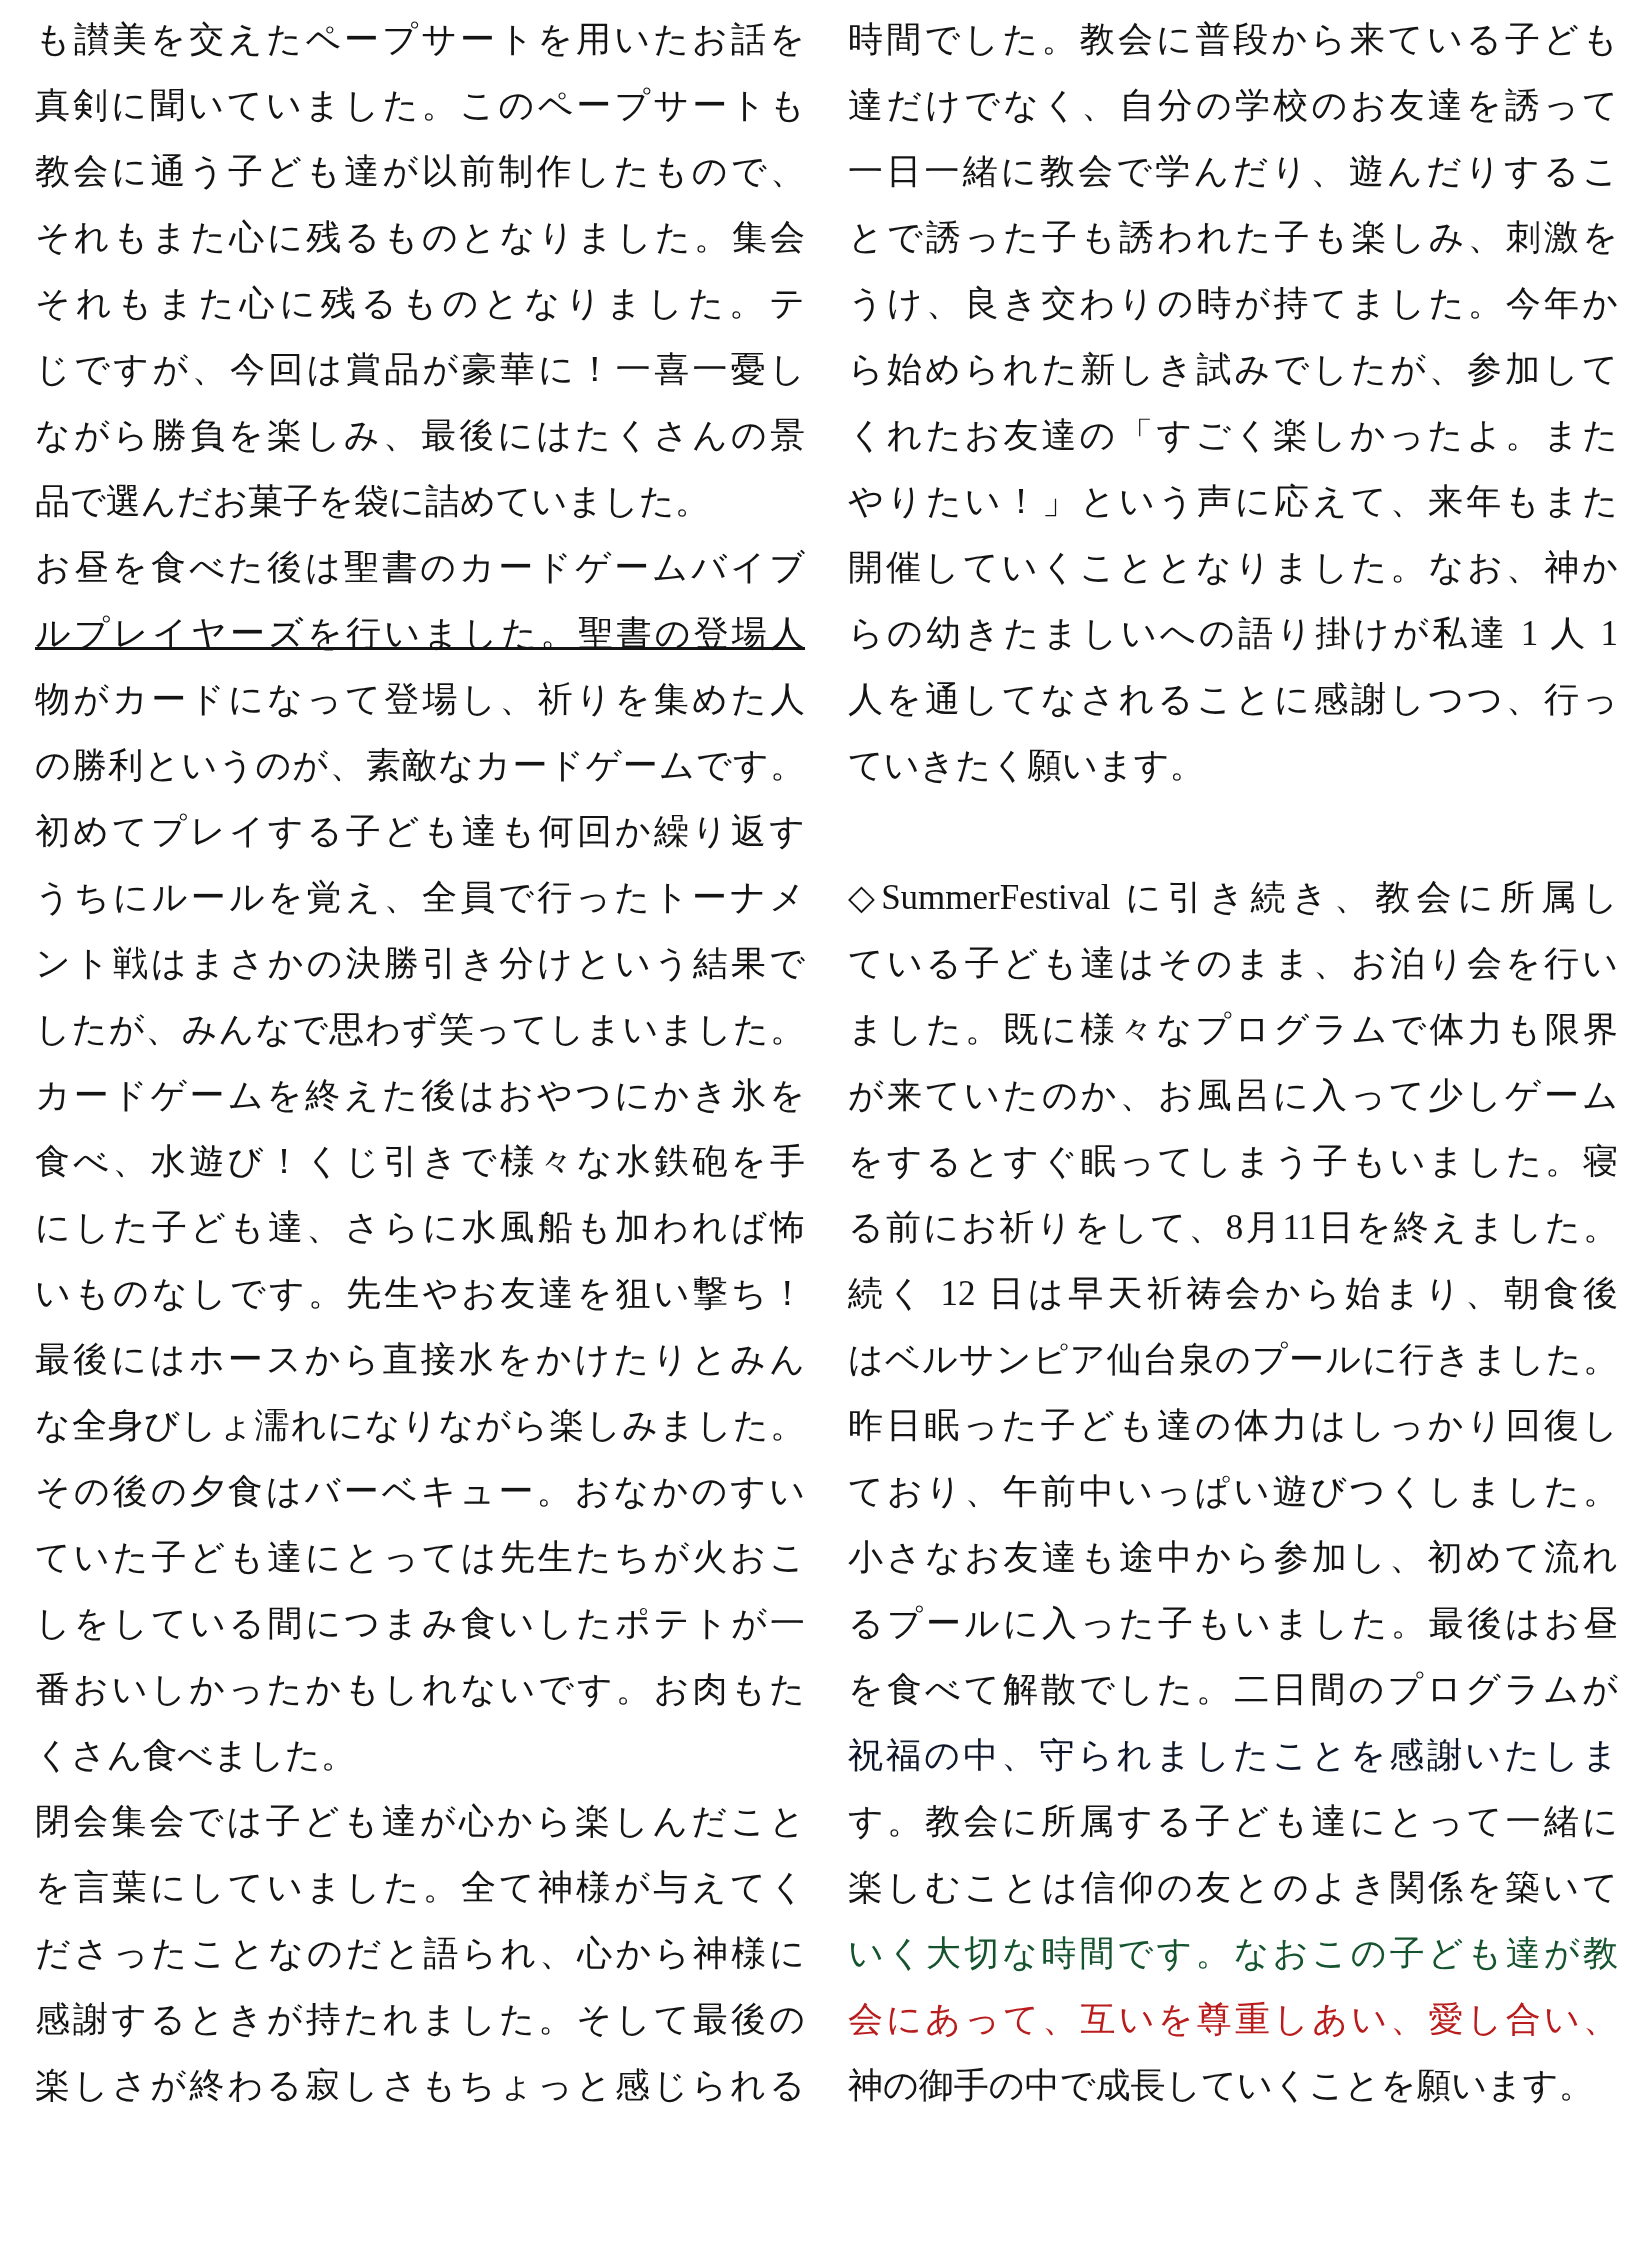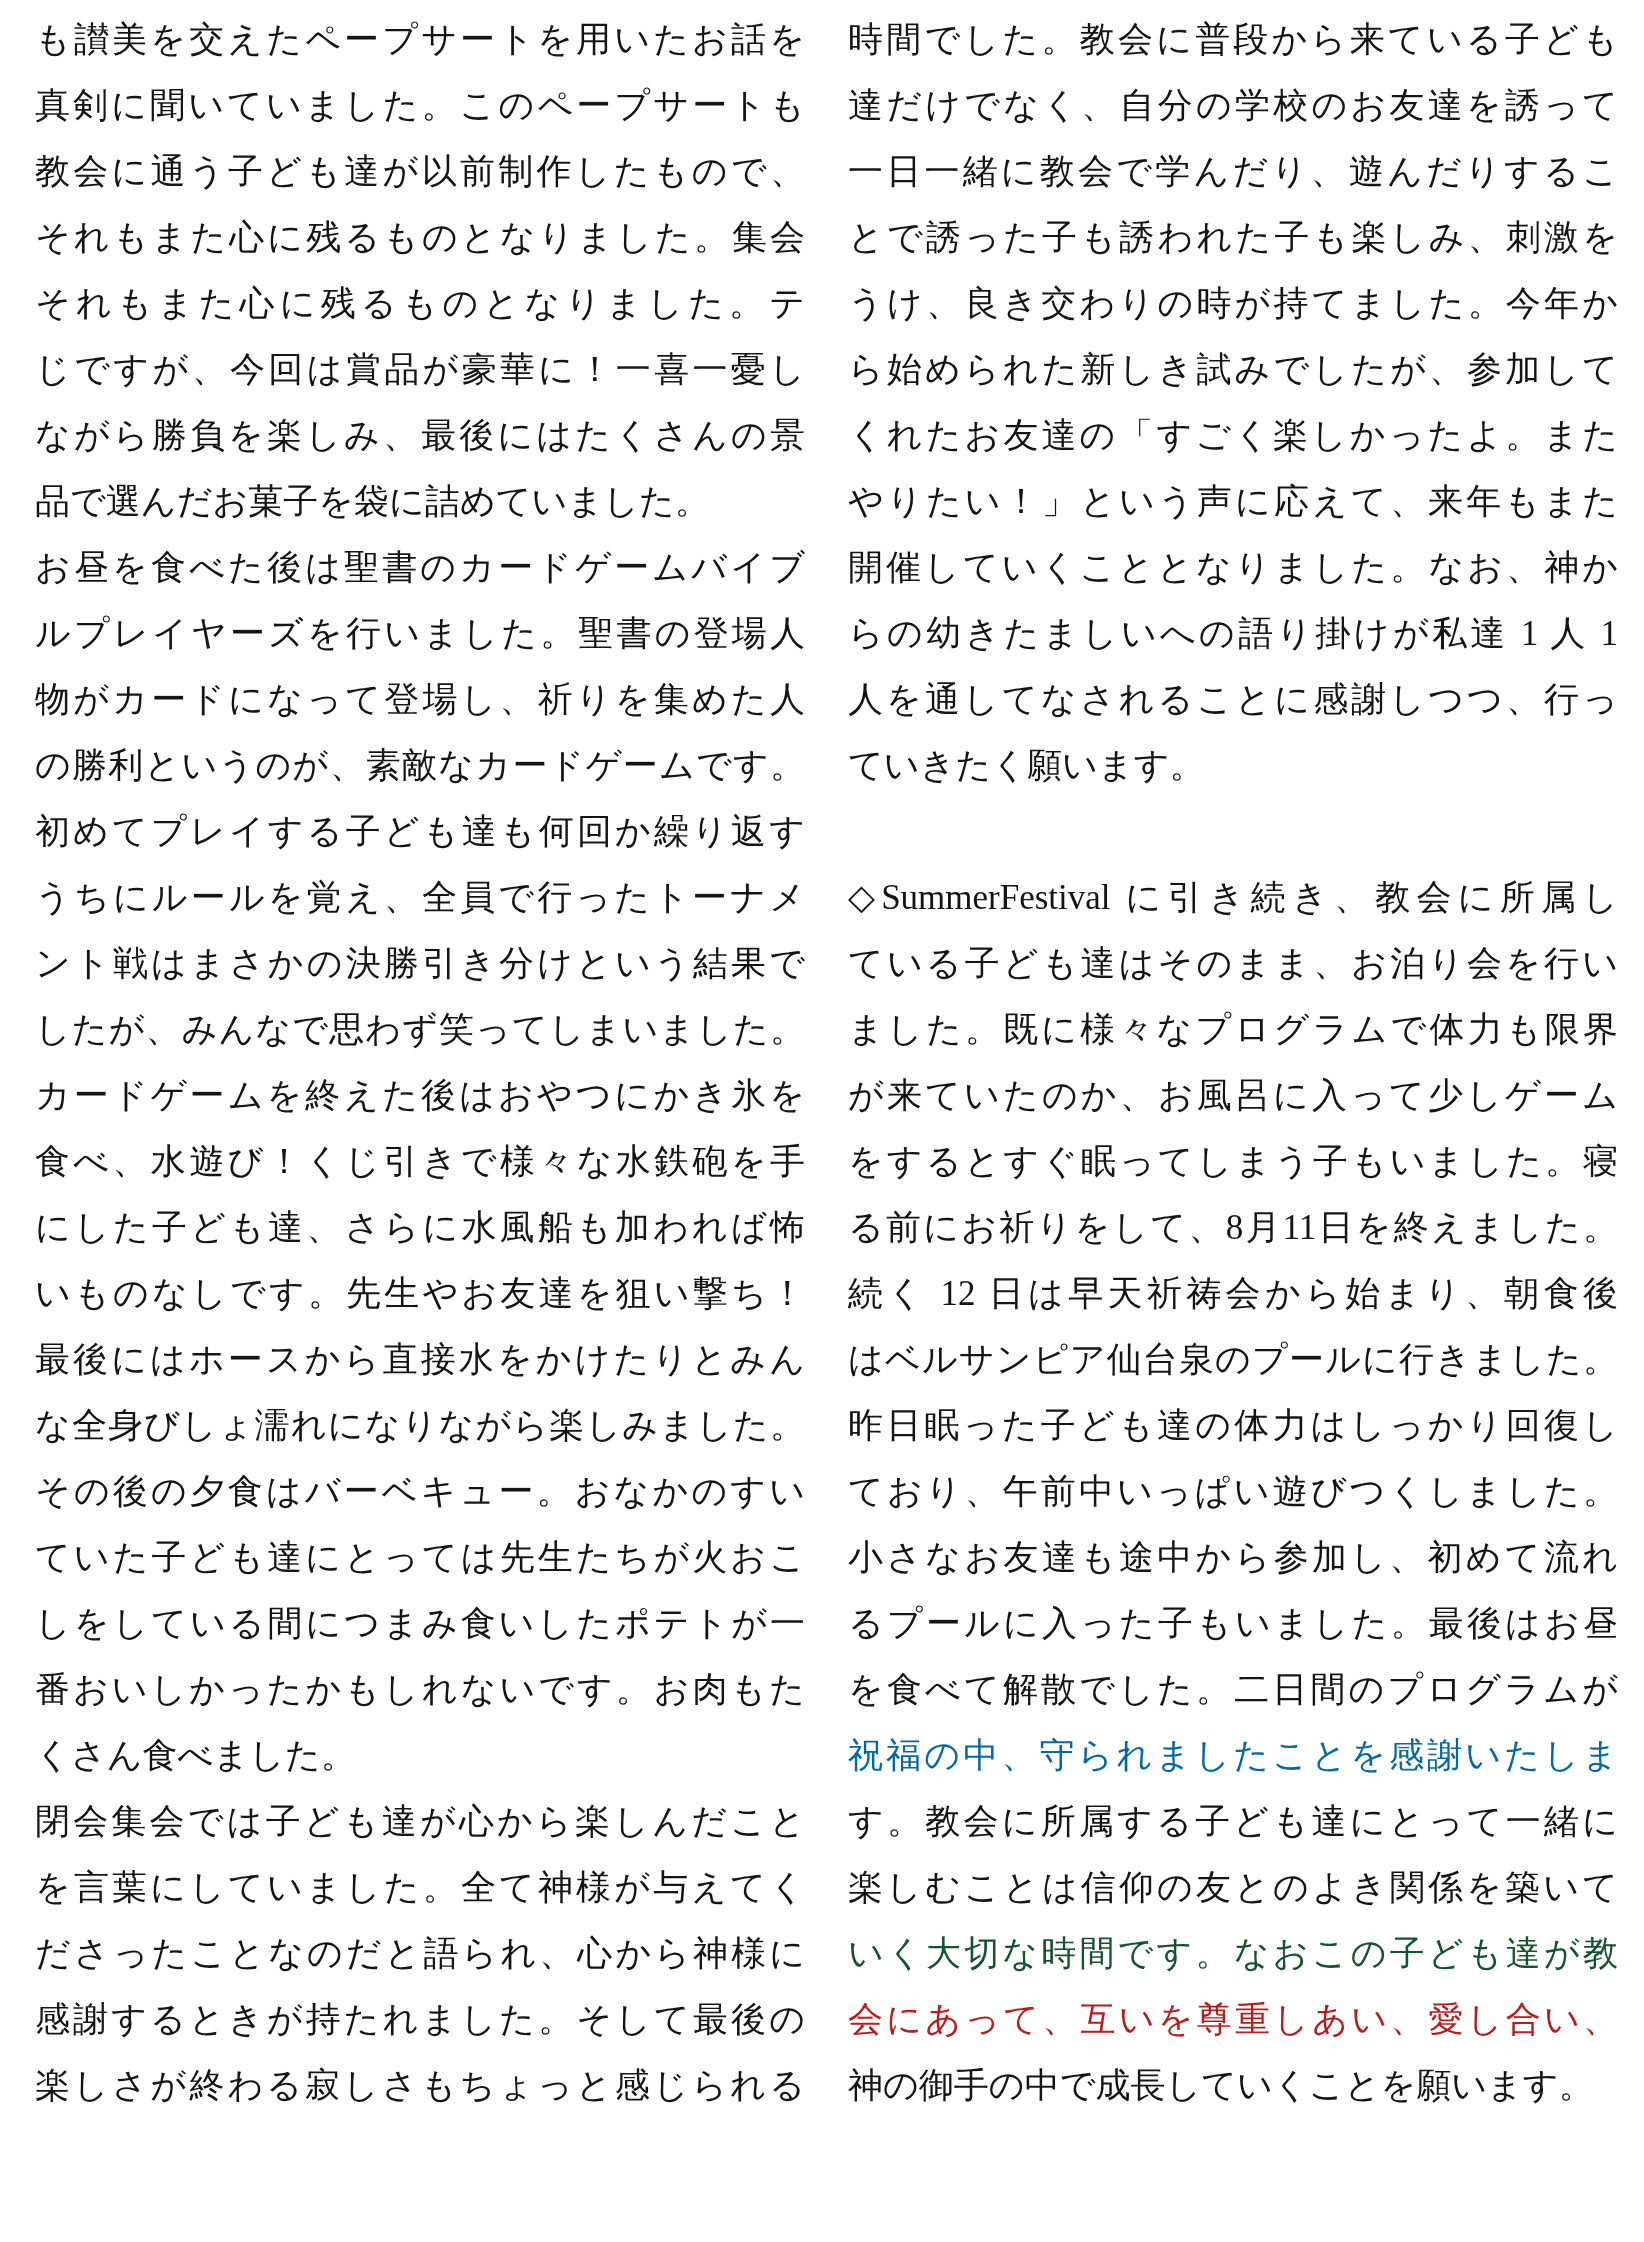--- a/index.html
+++ b/index.html
@@ -52,21 +52,21 @@
   <div class="col">
       <div class="line" style="color: rgb(20, 20, 20);">も讃美を交えたペープサートを用いたお話を</div>
       <div class="line" style="color: rgb(20, 20, 20);">真剣に聞いていました。このペープサートも</div>
       <div class="line" style="color: rgb(20, 20, 20);">教会に通う子ども達が以前制作したもので、</div>
       <div class="line" style="color: rgb(20, 20, 20);">それもまた心に残るものとなりました。集会</div>
       <div class="line" style="color: rgb(20, 20, 20);">それもまた心に残るものとなりました。テ</div>
       <div class="line" style="color: rgb(20, 20, 20);">じですが、今回は賞品が豪華に！一喜一憂し</div>
       <div class="line" style="color: rgb(20, 20, 20);">ながら勝負を楽しみ、最後にはたくさんの景</div>
       <div class="line end" style="color: rgb(20, 20, 20);">品で選んだお菓子を袋に詰めていました。</div>
       <div class="line" style="color: rgb(20, 20, 20);">お昼を食べた後は聖書のカードゲームバイブ</div>
-      <div class="line" style="color: rgb(20, 20, 20);">ルプレイヤーズを行いました。聖書の登場人</div>
+      <div class="line" style="color: rgb(20, 20, 20); text-decoration: underline;">ルプレイヤーズを行いました。聖書の登場人</div>
       <div class="line" style="color: rgb(20, 20, 20);">物がカードになって登場し、祈りを集めた人</div>
       <div class="line" style="color: rgb(20, 20, 20);">の勝利というのが、素敵なカードゲームです。</div>
       <div class="line" style="color: rgb(20, 20, 20);">初めてプレイする子ども達も何回か繰り返す</div>
       <div class="line" style="color: rgb(20, 20, 20);">うちにルールを覚え、全員で行ったトーナメ</div>
       <div class="line" style="color: rgb(20, 20, 20);">ント戦はまさかの決勝引き分けという結果で</div>
       <div class="line" style="color: rgb(20, 20, 20);">したが、みんなで思わず笑ってしまいました。</div>
       <div class="line" style="color: rgb(20, 20, 20);">カードゲームを終えた後はおやつにかき氷を</div>
       <div class="line" style="color: rgb(20, 20, 20);">食べ、水遊び！くじ引きで様々な水鉄砲を手</div>
       <div class="line" style="color: rgb(20, 20, 20);">にした子ども達、さらに水風船も加われば怖</div>
       <div class="line" style="color: rgb(20, 20, 20);">いものなしです。先生やお友達を狙い撃ち！</div>
@@ -103,21 +103,21 @@
       <div class="line" style="color: rgb(20, 20, 20);">が来ていたのか、お風呂に入って少しゲーム</div>
       <div class="line" style="color: rgb(20, 20, 20);">をするとすぐ眠ってしまう子もいました。寝</div>
       <div class="line" style="color: rgb(20, 20, 20);">る前にお祈りをして、8月11日を終えました。</div>
       <div class="line" style="color: rgb(20, 20, 20);">続く 12 日は早天祈祷会から始まり、朝食後</div>
       <div class="line" style="color: rgb(20, 20, 20);">はベルサンピア仙台泉のプールに行きました。</div>
       <div class="line" style="color: rgb(20, 20, 20);">昨日眠った子ども達の体力はしっかり回復し</div>
       <div class="line" style="color: rgb(20, 20, 20);">ており、午前中いっぱい遊びつくしました。</div>
       <div class="line" style="color: rgb(20, 20, 20);">小さなお友達も途中から参加し、初めて流れ</div>
       <div class="line" style="color: rgb(20, 20, 20);">るプールに入った子もいました。最後はお昼</div>
       <div class="line" style="color: rgb(20, 20, 20);">を食べて解散でした。二日間のプログラムが</div>
-      <div class="line" style="color: #0369a1;">祝福の中、守られましたことを感謝いたしま</div>
+      <div class="line" style="color: #0f172a;">祝福の中、守られましたことを感謝いたしま</div>
       <div class="line" style="color: rgb(20, 20, 20);">す。教会に所属する子ども達にとって一緒に</div>
       <div class="line" style="color: rgb(20, 20, 20);">楽しむことは信仰の友とのよき関係を築いて</div>
       <div class="line" style="color: #14532d;">いく大切な時間です。なおこの子ども達が教</div>
       <div class="line" style="color: #b91c1c;">会にあって、互いを尊重しあい、愛し合い、</div>
       <div class="line end" style="color: rgb(20, 20, 20);">神の御手の中で成長していくことを願います。</div>
     </div>
 </div>
 
 
 </body></html>

